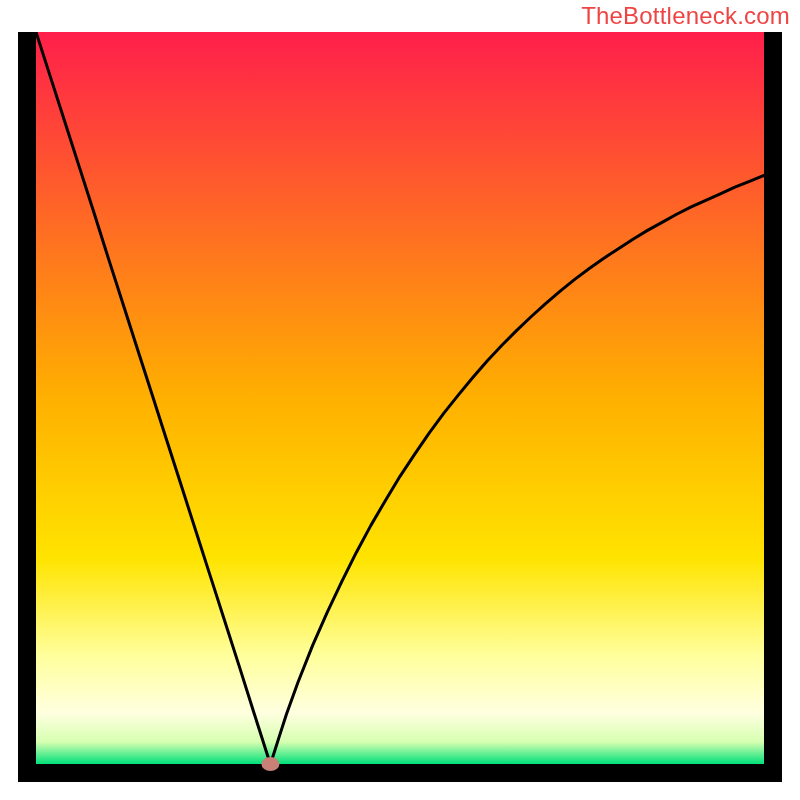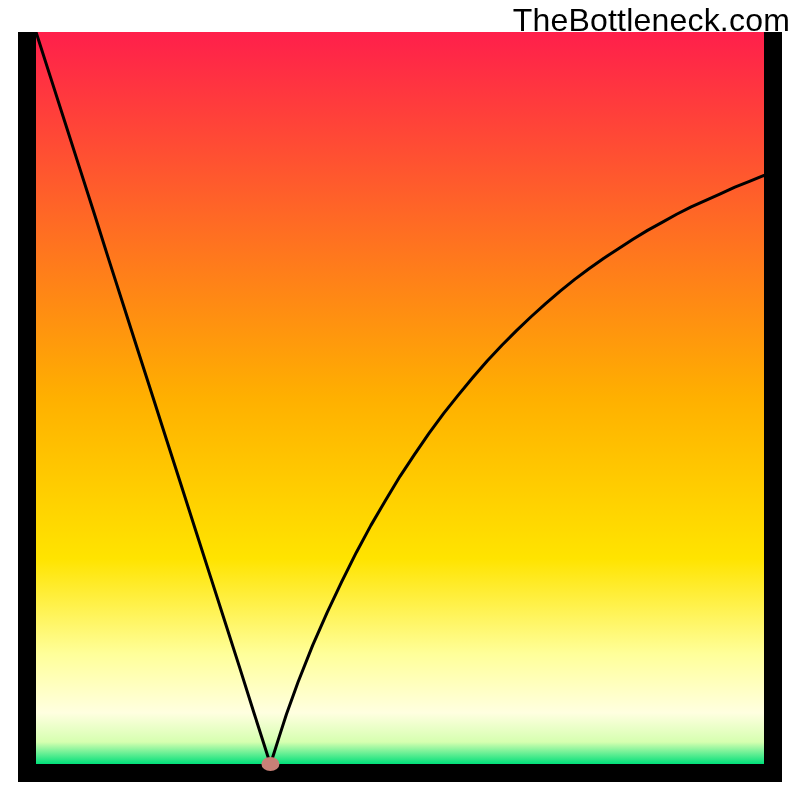--- a/index.html
+++ b/index.html
@@ -14,23 +14,23 @@
   .frame {
     position: relative;
     width: 800px;
     height: 800px;
     box-sizing: border-box;
   }
   .watermark {
     position: absolute;
     top: 2px;
     right: 10px;
-    font-size: 32px;
+    font-size: 24px;
     font-weight: 500;
-    color: #000000;
+    color: #ef4444;
     letter-spacing: 0.2px;
     z-index: 3;
     user-select: none;
   }
   .plot-area {
     position: absolute;
     left: 18px;
     top: 32px;
     width: 764px;
     height: 750px;

